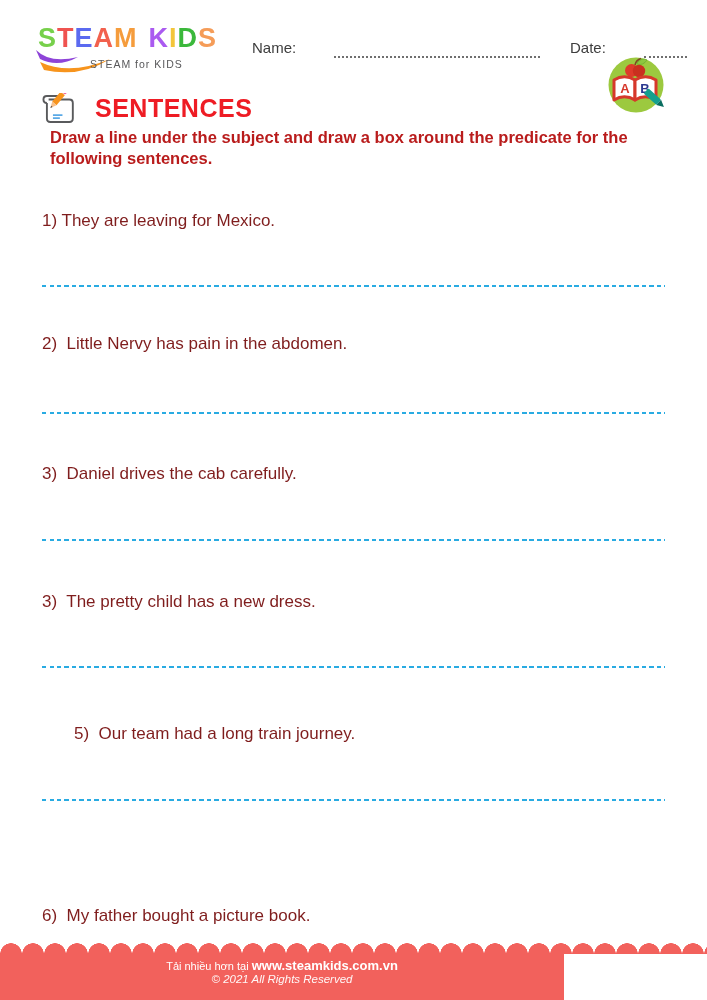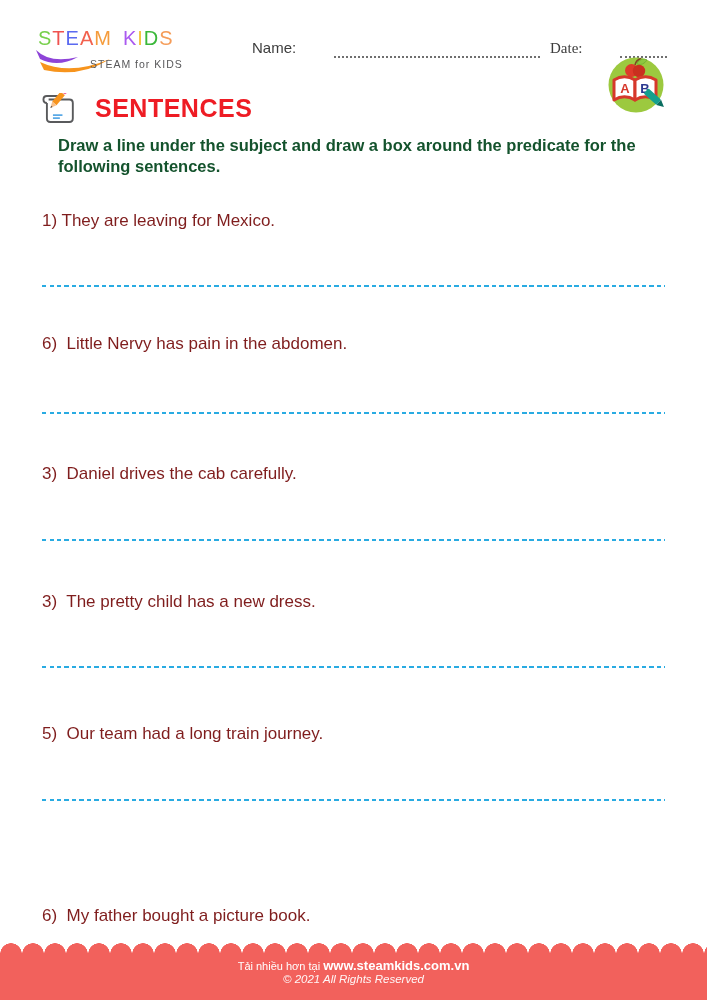--- a/index.html
+++ b/index.html
@@ -2,62 +2,62 @@
 <html><head>
 <meta charset="utf-8">
 <style>
   html,body{margin:0;padding:0;background:#fff;}
   .page{
     position:relative; width:707px; height:1000px; background:#fff; overflow:hidden;
     font-family:"Liberation Sans", sans-serif;
   }
   
   .logo{position:absolute; left:38px; top:24px; width:210px; height:52px;}
-  .logo-letters{font-weight:400; font-size:20px; line-height:28px; letter-spacing:1px; white-space:nowrap;}
+  .logo-letters{font-weight:700; font-size:27px; line-height:28px; letter-spacing:1px; white-space:nowrap;}
   .logo-letters span{display:inline-block;}
   .logo-letters span:nth-child(6){margin-left:11px;}
   .logo-swoosh{position:absolute; left:-4px; top:24px;}
   .logo-tagline{
     position:absolute; left:52px; top:34px; font-size:10.5px; font-weight:normal;
     color:#58585a; letter-spacing:1px; white-space:nowrap;
   }
   .fill-field{position:absolute; top:38px; display:flex; align-items:flex-end;gap:32px;}
   .fill-field .label{font-size:15px; color:#3d3d3d; margin-right:6px; line-height:20px;}
   .fill-field .leader{flex:1; border-bottom:2px dotted #6f6f6f; height:16px;}
   .name-field{left:252px; width:288px;}
-  .date-field{left:550px; width:117px;font-family:Liberation Serif, serif;}
+  .date-field{left:570px; width:117px;}
   .book-badge{position:absolute; left:606px; top:55px; width:60px; height:58px;}
   
   .title-row{position:absolute; left:40px; top:82px; display:flex; align-items:center;}
   .title-icon{margin-right:5px;}
   .page-title{
     font-size:25px; font-weight:800; color:#ee1c24; letter-spacing:0.5px; margin:12px;
     font-family:"Liberation Sans", sans-serif;
   }
   
   .instructions{
-    position:absolute; left:42px; top:119px; width:600px; margin:16px;
-    font-size:16.5px; font-weight:bold; color:#14532d; line-height:21px;
+    position:absolute; left:42px; top:119px; width:600px; margin:8px;
+    font-size:16.5px; font-weight:bold; color:#b91c1c; line-height:21px;
   }
   
   .sentence{
     position:absolute; left:42px; font-size:17px; color:#7f1d1d; white-space:pre;
   }
   .dashline{
     position:absolute; left:42px; width:623px; height:2px;
     background:repeating-linear-gradient(90deg,#29abe2 0 4.5px,transparent 4.5px 7.5px);
   }
   
   .footer-scallops{
     position:absolute; left:0; top:941px; width:707px; height:13px;
     background-image:radial-gradient(circle at 50% 100%, #f2615c 0 10.5px, rgba(0,0,0,0) 11px);
     background-size:22px 13px; background-repeat:repeat-x;
   }
   .footer-band{
-    position:absolute; left:0; top:953px; width:707px; height:47px;
+    position:absolute; left:0; top:953px; width:564px; height:47px;
     background:#f2615c; color:#ffffff; text-align:center;
   }
   .footer-line1{margin-top:5px; font-size:11px;}
   .footer-line1 .url{font-size:13px; font-weight:bold;}
   .footer-line2{margin-top:0; font-size:11.5px; font-style:italic; color:rgba(255,255,255,0.95);}
 </style>
 </head>
 <body>
 
 <div class="page">
@@ -113,30 +113,30 @@
       </g>
     </svg>
     <h1 class="page-title">SENTENCES</h1>
   </div>
 
   <p class="instructions">Draw a line under the subject and draw a box around the predicate for the following sentences.</p>
 
   <div class="sentence" style="top:211px;">1) They are leaving for Mexico.</div>
   <div class="dashline" style="top:285px;"></div>
 
-  <div class="sentence" style="top:334px;">6)  Little Nervy has pain in the abdomen.</div>
+  <div class="sentence" style="top:334px;">2)  Little Nervy has pain in the abdomen.</div>
   <div class="dashline" style="top:412px;"></div>
 
   <div class="sentence" style="top:464px;">3)  Daniel drives the cab carefully.</div>
   <div class="dashline" style="top:539px;"></div>
 
   <div class="sentence" style="top:592px;">3)  The pretty child has a new dress.</div>
   <div class="dashline" style="top:666px;"></div>
 
-  <div class="sentence" style="top:724px;">5)  Our team had a long train journey.</div>
+  <div class="sentence" style="top:724px;margin-left:32px;">5)  Our team had a long train journey.</div>
   <div class="dashline" style="top:799px;"></div>
 
   <div class="sentence" style="top:906px;">6)  My father bought a picture book.</div>
 
   <div class="footer-scallops"></div>
   <div class="footer-band">
     <div class="footer-line1"><span>Tải nhiều hơn tại </span><span class="url">www.steamkids.com.vn</span></div>
     <div class="footer-line2">© 2021 All Rights Reserved</div>
   </div>
 

